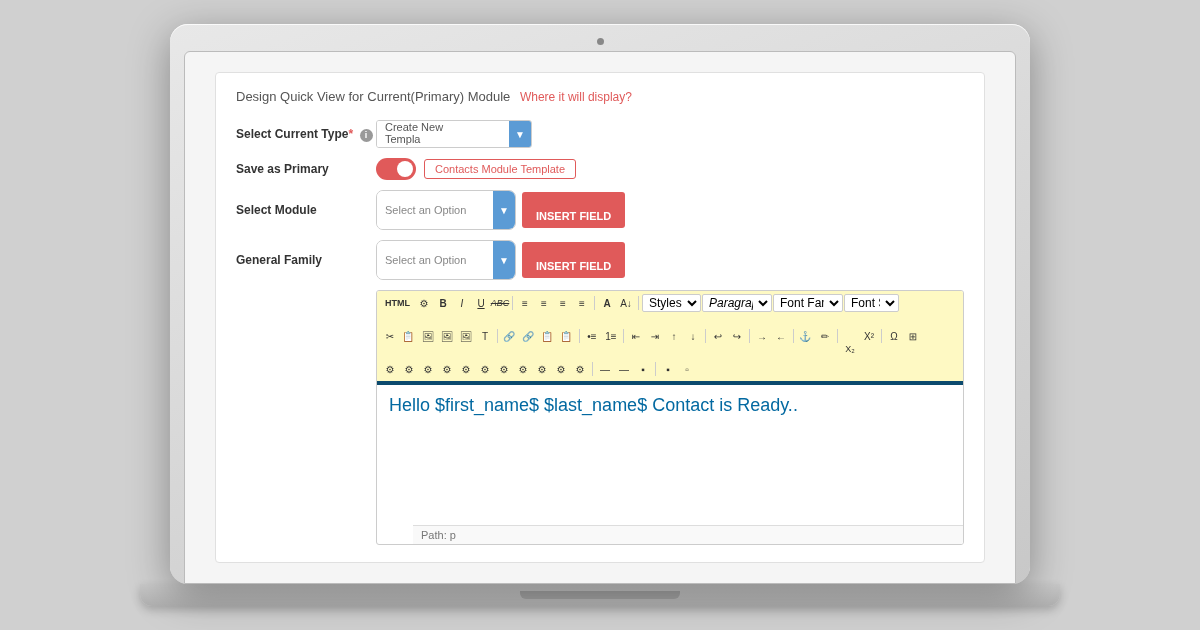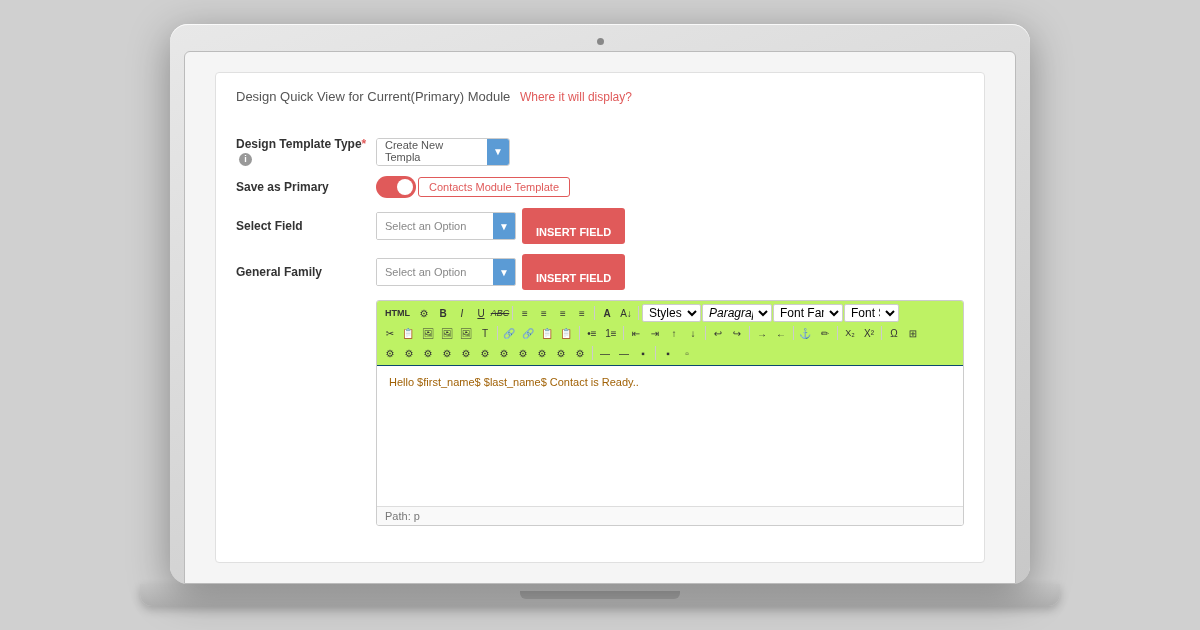--- a/index.html
+++ b/index.html
@@ -71,21 +71,21 @@
       border: 1px solid #e0e0e0;
       border-radius: 4px;
       padding: 16px 20px;
       height: calc(100% - 40px);
       overflow: hidden;
     }
 
     .page-title {
       font-size: 13px;
       color: #555;
-      margin-bottom: 33px;
+      margin-bottom: 16px;
     }
 
     .page-title .link {
       color: #e05a5a;
       font-size: 12px;
     }
 
     .form-row {
       display: flex;
       align-items: center;
@@ -117,20 +117,21 @@
       margin-left: 3px;
     }
 
     .select-dropdown {
       display: flex;
       align-items: center;
       border: 1px solid #ccc;
       border-radius: 3px;
       overflow: hidden;
       height: 28px;
+      gap: 22px;
     }
 
     .select-dropdown select,
     .select-text {
       border: none;
       outline: none;
       font-size: 11px;
       padding: 0 8px;
       background: #fff;
       height: 100%;
@@ -166,43 +167,43 @@
       position: absolute;
       right: 3px;
       top: 3px;
       width: 16px;
       height: 16px;
       background: #fff;
       border-radius: 50%;
     }
 
     .template-label-btn {
-      margin-left: 2px;
+      margin-left: 8px;
       background: #fff;
       border: 1px solid #e05a5a;
       color: #e05a5a;
       padding: 3px 10px;
       border-radius: 3px;
       font-size: 11px;
       cursor: pointer;
     }
 
     .select-option-group {
       display: flex;
       align-items: center;
       gap: 6px;
     }
 
     .select-field-dropdown {
       display: flex;
       align-items: center;
       border: 1px solid #ccc;
-      border-radius: 2px;
-      overflow: hidden;
-      height: 28px;
+      border-radius: 7px;
+      overflow: hidden;
+      height: 40px;
       width: 140px;
     }
 
     .select-field-text {
       flex: 1;
       padding: 0 8px;
       font-size: 11px;
       color: #888;
       background: #fff;
       height: 100%;
@@ -244,22 +245,22 @@
 
     
     .editor-container {
       margin-left: 140px;
       border: 1px solid #ccc;
       border-radius: 3px;
       overflow: hidden;
     }
 
     .editor-toolbar {
-      background: #bef264;
-      border-bottom: 1px solid #0c4a6e;
+      background: #fef9c3;
+      border-bottom: 4px solid #0c4a6e;
       padding: 3px 4px;
     }
 
     .toolbar-row {
       display: flex;
       align-items: center;
       flex-wrap: wrap;
       gap: 1px;
       margin-bottom: 2px;
     }
@@ -295,30 +296,31 @@
       border: 1px solid #ccc;
       background: #fff;
       padding: 0 2px;
       border-radius: 2px;
     }
 
     .editor-content {
       background: #fff;
       min-height: 140px;
       padding: 10px 12px;
-      font-size: 11px;
-      color: #a16207;
+      font-size: 18px;
+      color: #0369a1;
     }
 
     .editor-footer {
       background: #f9f9f9;
       border-top: 1px solid #ddd;
       padding: 3px 8px;
       font-size: 11px;
       color: #777;
+      margin-left: 36px;
     }
 
     .laptop-wrapper {
       display: flex;
       flex-direction: column;
       align-items: center;
     }
   </style>
 </head>
 <body>
@@ -329,37 +331,37 @@
     <div class="laptop-screen">
       <div class="content-panel">
 
         <div class="page-title">
           <span>Design Quick View for Current(Primary) Module</span>
           <span class="link" style="margin-left:6px; cursor:pointer;">Where it will display?</span>
         </div>
 
         <div class="form-row">
           <div class="form-label">
-            <span>Design Template Type</span><span class="required">*</span>
+            <span>Select Current Type</span><span class="required">*</span>
             <span class="info-icon">i</span>
           </div>
           <div class="select-dropdown">
             <div class="select-text" style="cursor:pointer;">Create New Templa</div>
             <div class="select-dropdown-btn">▼</div>
           </div>
         </div>
 
         <div class="form-row">
           <div class="form-label">Save as Primary</div>
           <div class="toggle-switch"></div>
           <button class="template-label-btn">Contacts Module Template</button>
         </div>
 
         <div class="form-row">
-          <div class="form-label">Select Field</div>
+          <div class="form-label">Select Module</div>
           <div class="select-option-group">
             <div class="select-field-dropdown">
               <div class="select-field-text">Select an Option</div>
               <div class="select-field-btn">▼</div>
             </div>
             <button class="insert-field-btn">INSERT FIELD</button>
           </div>
         </div>
 
         <div class="form-row">
@@ -430,21 +432,21 @@
               <div class="tb-separator"></div>
               <button class="tb-btn">↩</button>
               <button class="tb-btn">↪</button>
               <div class="tb-separator"></div>
               <button class="tb-btn">→</button>
               <button class="tb-btn">←</button>
               <div class="tb-separator"></div>
               <button class="tb-btn">⚓</button>
               <button class="tb-btn">✏</button>
               <div class="tb-separator"></div>
-              <button class="tb-btn" style="font-size:9px;">X₂</button>
+              <button class="tb-btn" style="font-size:9px;margin-top:26px;">X₂</button>
               <button class="tb-btn" style="font-size:10px;">X²</button>
               <div class="tb-separator"></div>
               <button class="tb-btn">Ω</button>
               <button class="tb-btn">⊞</button>
             </div>
 
             <div class="toolbar-row">
               <button class="tb-btn">⚙</button>
               <button class="tb-btn">⚙</button>
               <button class="tb-btn">⚙</button>

